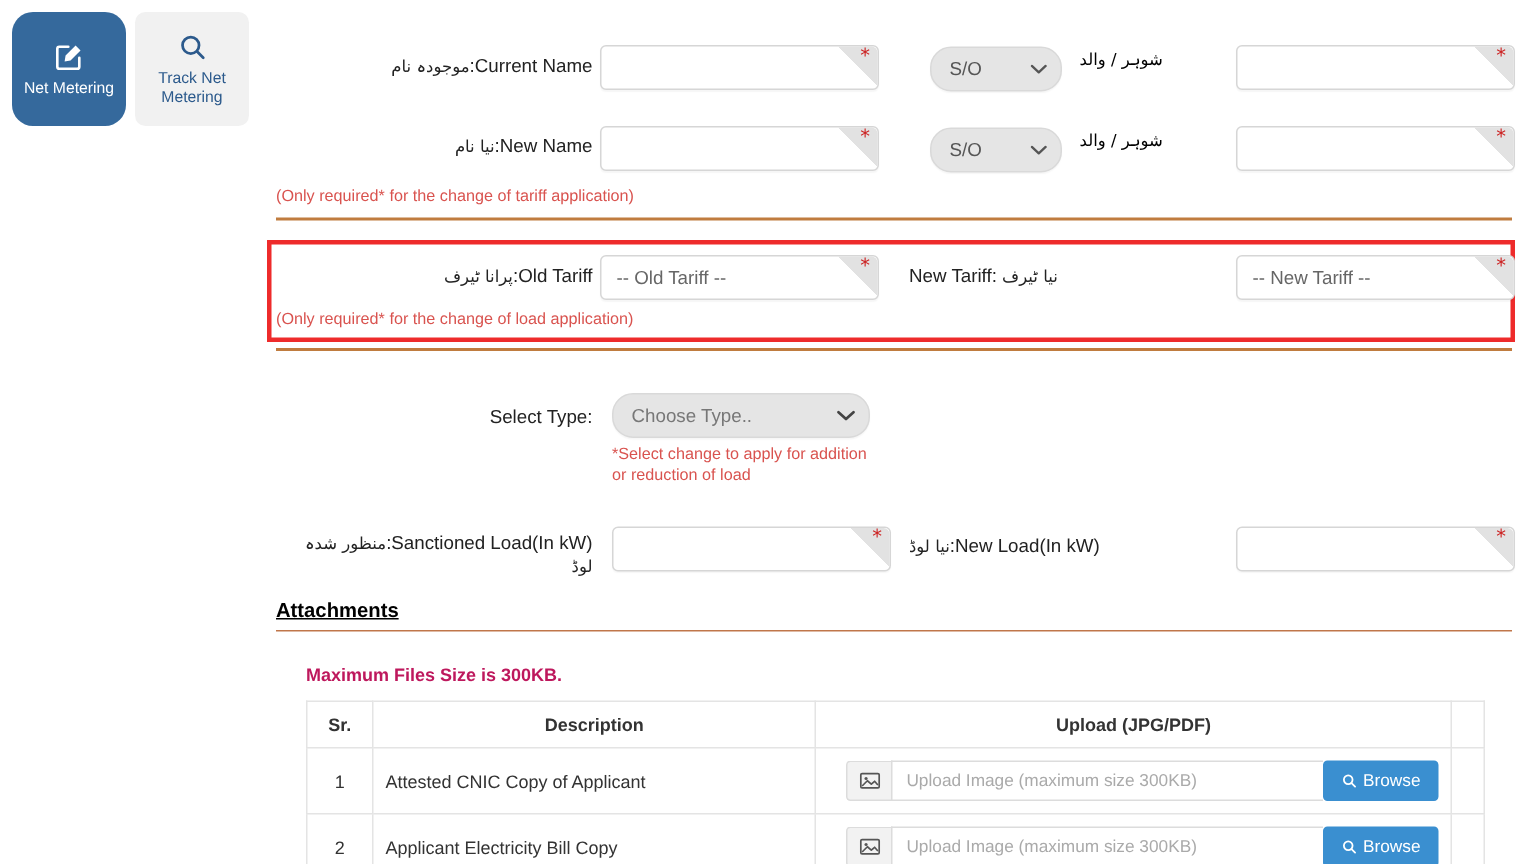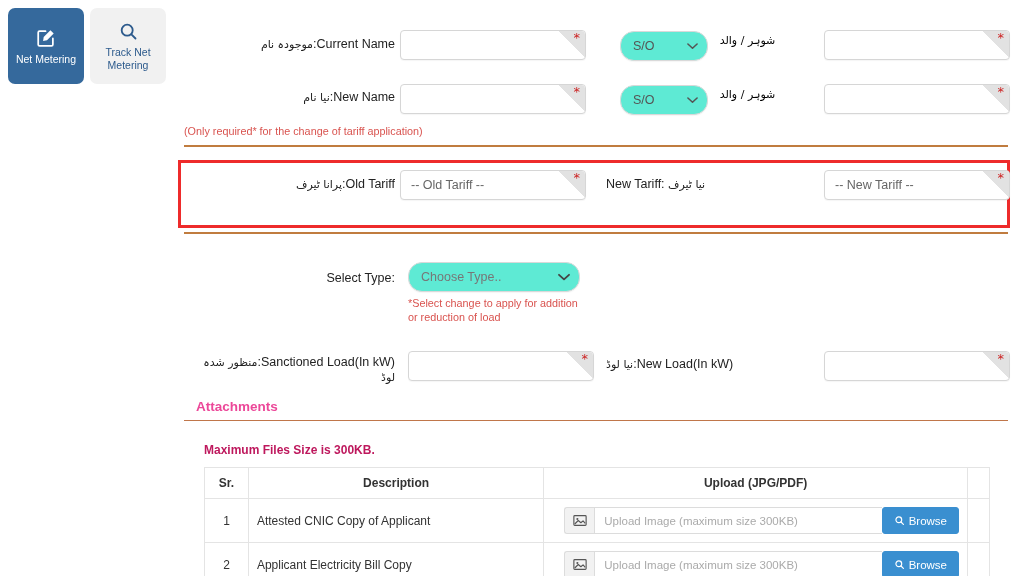--- a/index.html
+++ b/index.html
@@ -13,21 +13,21 @@
   .page { position: relative; width: 1024px; height: 576px; background:#fff; }
 
   
   .rail { position:absolute; left:0; top:0; width:170px; height:576px; background:#fff; }
   .tile {
     position:absolute; width:76px; height:76px; border-radius:7px;
     display:flex; flex-direction:column; align-items:center; justify-content:center;
     text-align:center; line-height:1.15; cursor:pointer; user-select:none;
   }
   .tile .tlabel { font-size:10.5px; margin-top:4px; padding:0 3px; }
-  .tile-active { left:8px; top:8px; background:#35699c; color:#ffffff; }
+  .tile-active { left:8px; top:8px; background:#35699c; color:#ffffff;border-radius:14px; }
   .tile-plain  { left:90px; top:8px; background:#f1f1f1; color:#2c5a8c; }
   .tile svg { display:block; }
 
   
   .form { position:absolute; left:170px; top:0; width:854px; height:576px; }
 
   .row { position:absolute; }
   .lbl {
     font-size:12.5px; color:#222; text-align:right; line-height:1.35;
   }
@@ -53,40 +53,40 @@
     color:#666; font-size:12.5px; z-index:2;
   }
   .fld input {
     position:absolute; inset:0; border:0; outline:0; background:transparent;
     padding:0 34px 0 10px; font-size:12.5px; color:#333;
     font-family:"Liberation Sans", sans-serif; z-index:1;
   }
 
   
   .sel {
-    position:relative; background:#5eead4; border:1px solid #d9d9d9; border-radius:14px;
+    position:relative; background:#e5e5e5; border:1px solid #d9d9d9; border-radius:14px;
     height:30px; display:flex; align-items:center; padding:0 26px 0 12px;
     font-size:12.5px; color:#777; cursor:pointer;
     box-shadow:0 1px 1px rgba(0,0,0,.04);
   }
   .sel .chev { position:absolute; right:9px; top:50%; transform:translateY(-50%); }
 
   .note { color:#d9534f; font-size:10.8px; line-height:1.3; }
 
   .hr { position:absolute; height:0; border-top:2px solid #b5651d; opacity:.85; }
   .hr-thin { position:absolute; height:0; border-top:1px solid #c0764a; }
 
   
   .redbox {
     position:absolute; border:3px solid #ee2b2b; background:transparent;
   }
 
   
   .attach-h {
-    font-size:13.5px; font-weight:bold; color:#ec4899; margin-left:12px;
+    font-size:13.5px; font-weight:bold; color:#000000; text-decoration:underline;
   }
   .maxfile { font-size:12px; font-weight:bold; color:#be185d; }
 
   table.att { position:absolute; border-collapse:collapse; background:#fff; }
   table.att th, table.att td {
     border:1px solid #e4e4e4; font-size:12px; color:#333; background:#fff;
   }
   table.att th { font-weight:bold; text-align:center; padding:8px 4px; }
   table.att td { padding:8px 8px; }
   td.sr { text-align:center; }
@@ -217,20 +217,21 @@
         <span>New Tariff:</span>
         <span class="urdu">نیا ٹیرف</span>
       </div>
     </div>
 
     <div class="fld" style="position:absolute; left:654px; top:170px; width:186px;">
       <span class="star">*</span>
       <span class="ftxt">-- New Tariff --</span>
     </div>
 
+    <div class="note" style="position:absolute; left:14px; top:206px;">(Only required* for the change of load application)</div>
 
     <div class="hr" style="left:14px; top:232px; width:824px;"></div>
 
     <div class="row" style="left:0; top:270px; width:225px;">
       <div class="lbl">Select Type:</div>
     </div>
 
     <div class="sel" style="position:absolute; left:238px; top:262px; width:172px;">
       <span>Choose Type..</span>
       <span class="chev">

